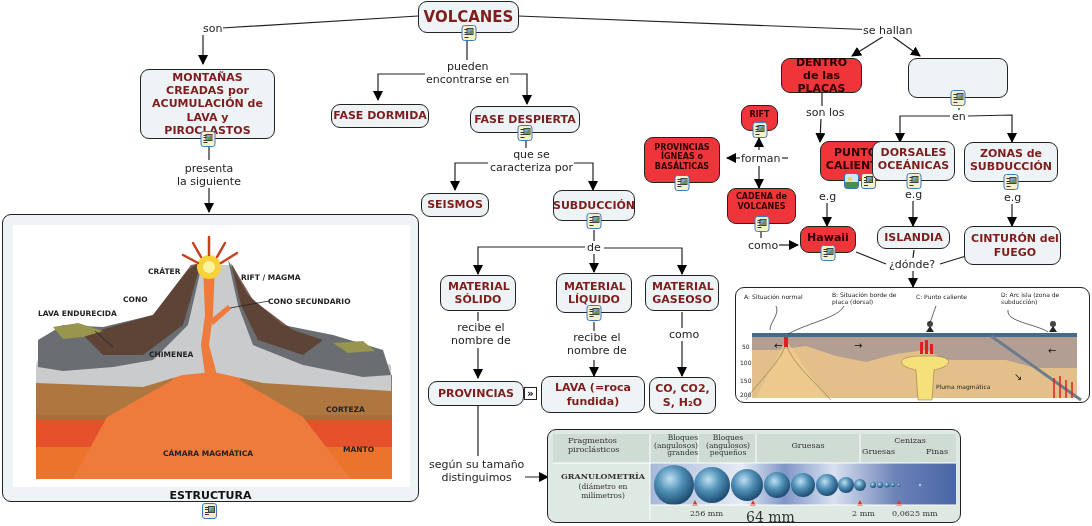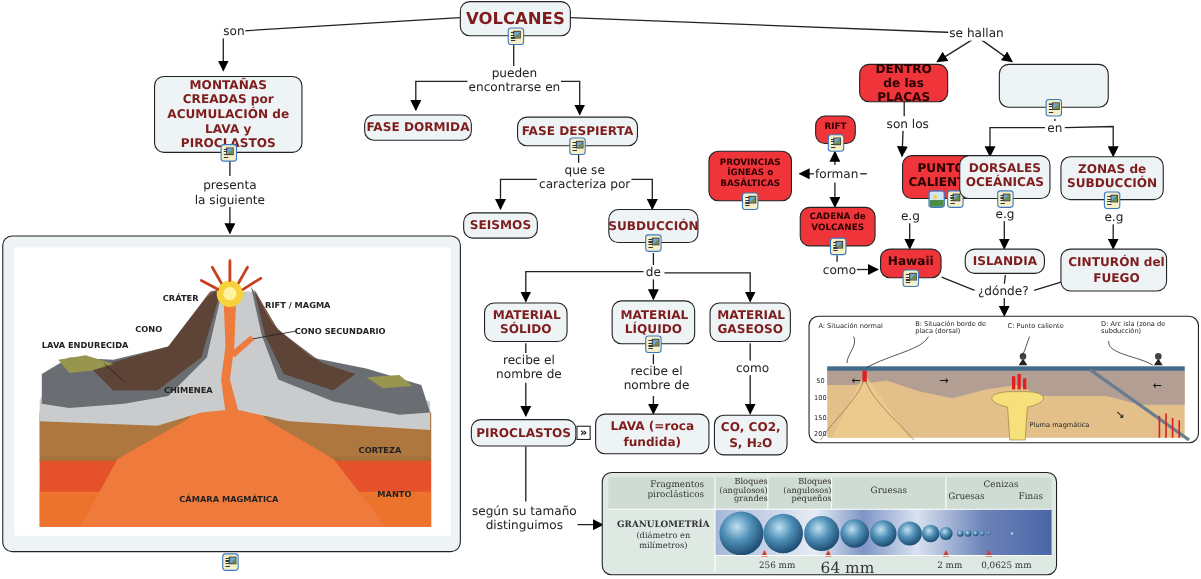--- a/index.html
+++ b/index.html
@@ -165,21 +165,21 @@
   <span class="res">
       <span class="rcicon"></span>
     </span>
 </div>
 
 <div class="node" style="left:645px;top:275px;width:74px;height:36px;">
   <span style="width:60px;">MATERIAL GASEOSO</span>
 </div>
 
 <div class="node" style="left:428px;top:381px;width:96px;height:25px;">
-  <span>PIROCLASTOS</span>
+  <span>PROVINCIAS</span>
 </div>
 <div class="expand" style="left:524px;top:387px;">»</div>
 
 <div class="node" style="left:541px;top:376px;width:104px;height:37px;">
   <span style="width:95px;">LAVA (=roca fundida)</span>
 </div>
 
 <div class="node" style="left:649px;top:377px;width:67px;height:37px;">
   <span style="width:58px;">CO, CO2, S, H₂O</span>
 </div>
@@ -292,20 +292,21 @@
   </svg>
   <span class="volc-label" style="left:145px;top:52px;">CRÁTER</span>
   <span class="volc-label" style="left:238px;top:58px;">RIFT / MAGMA</span>
   <span class="volc-label" style="left:120px;top:80px;">CONO</span>
   <span class="volc-label" style="left:265px;top:82px;">CONO SECUNDARIO</span>
   <span class="volc-label" style="left:35px;top:94px;">LAVA ENDURECIDA</span>
   <span class="volc-label" style="left:146px;top:135px;">CHIMENEA</span>
   <span class="volc-label" style="left:323px;top:190px;">CORTEZA</span>
   <span class="volc-label" style="left:340px;top:230px;">MANTO</span>
   <span class="volc-label" style="left:160px;top:234px;">CÁMARA MAGMÁTICA</span>
+  <span style="position:absolute;left:0;width:100%;text-align:center;top:274px;font-size:11px;font-weight:bold;color:#111;">ESTRUCTURA</span>
 </div>
 <span class="rcicon" style="position:absolute;left:202px;top:503px;"></span>
 
 <div class="panel" style="left:735px;top:287px;width:355px;height:116px;background:#ffffff;">
   <svg width="355" height="116" viewBox="0 0 355 116" style="position:absolute;left:0;top:0;">
     <rect x="16" y="48" width="325" height="62" fill="#e3c08a"></rect>
     <path d="M16,48 L341,48 L341,80 L300,80 L270,72 L210,72 L190,62 L160,66 L130,74 L100,68 L70,58 L40,62 L16,62 z" fill="#b39e93"></path>
     <rect x="16" y="45" width="325" height="4" fill="#446c8a"></rect>
     <path d="M16,49 L52,52 L60,180 z" fill="none"></path>
     <path d="M50,52 L20,110 L90,110 z" fill="#f0cf8f" opacity="0.7"></path>
@@ -385,23 +386,23 @@
       </g>
     <g stroke="#ffffff" stroke-width="1">
         <line x1="102" y1="4" x2="102" y2="90"></line>
         <line x1="150" y1="4" x2="150" y2="33"></line>
         <line x1="208" y1="4" x2="208" y2="33"></line>
         <line x1="312" y1="4" x2="312" y2="33"></line>
         <line x1="5" y1="33" x2="408" y2="33"></line>
         <line x1="102" y1="75" x2="408" y2="75"></line>
       </g>
   </svg>
-  <span class="gran" style="left:20px;top:7px;width:72px;font-size:8px;text-align:right;line-height:1.1;">Fragmentos piroclásticos</span>
+  <span class="gran" style="left:20px;top:7px;width:72px;font-size:8px;text-align:left;line-height:1.1;">Fragmentos piroclásticos</span>
   <span class="gran" style="left:102px;top:4px;width:48px;font-size:7.5px;text-align:right;line-height:1;">Bloques (angulosos) grandes</span>
-  <span class="gran" style="left:152px;top:4px;width:56px;font-size:7.5px;text-align:right;line-height:1;">Bloques (angulosos) pequeños</span>
+  <span class="gran" style="left:152px;top:4px;width:56px;font-size:7.5px;text-align:center;line-height:1;">Bloques (angulosos) pequeños</span>
   <span class="gran" style="left:208px;top:11px;width:104px;font-size:8px;text-align:center;">Gruesas</span>
   <span class="gran" style="left:312px;top:6px;width:100px;font-size:8px;text-align:center;">Cenizas</span>
   <span class="gran" style="left:314px;top:17px;font-size:8px;">Gruesas</span>
   <span class="gran" style="left:378px;top:17px;font-size:8px;">Finas</span>
   <span class="gran" style="left:12px;top:41px;width:86px;font-size:8px;font-weight:bold;text-align:center;">GRANULOMETRÍA</span>
   <span class="gran" style="left:24px;top:52px;width:62px;font-size:7.5px;text-align:center;line-height:1.2;">(diámetro en milímetros)</span>
   <span class="gran" style="left:142px;top:79px;font-size:8px;">256 mm</span>
   <span class="gran" style="left:198px;top:79px;font-size:14px;">64 mm</span>
   <span class="gran" style="left:304px;top:79px;font-size:8px;">2 mm</span>
   <span class="gran" style="left:344px;top:79px;font-size:8px;">0,0625 mm</span>

